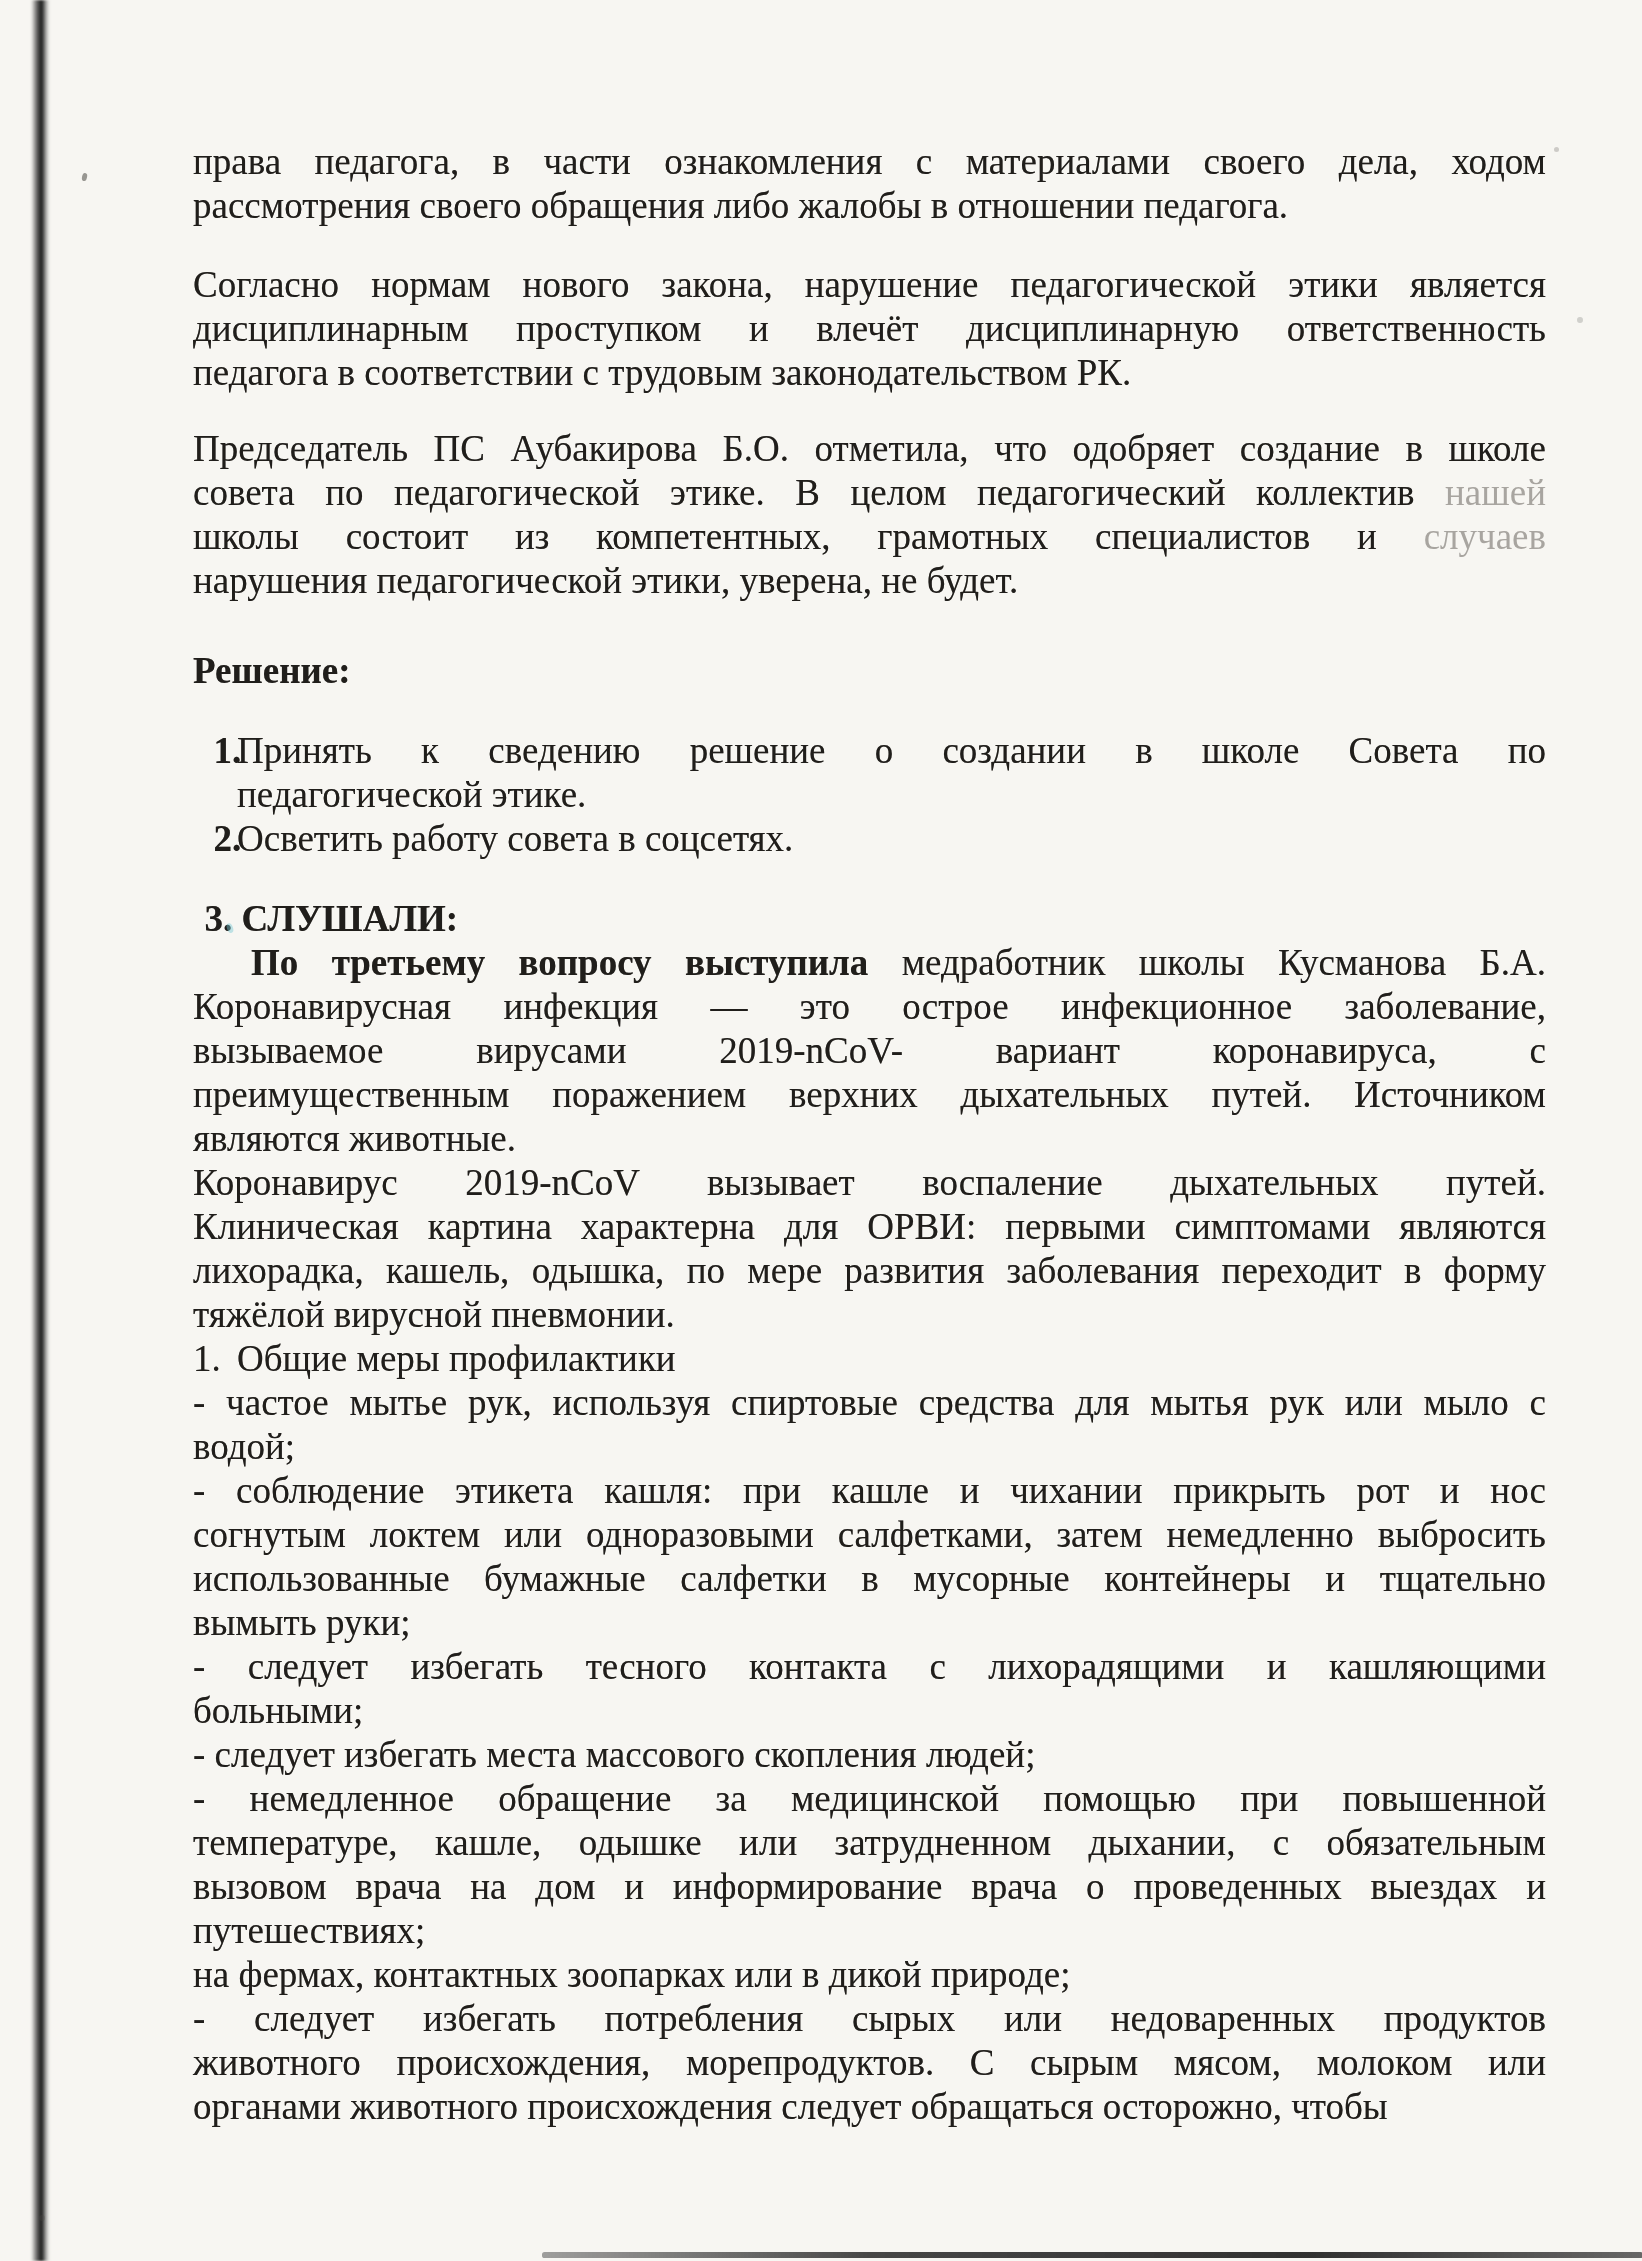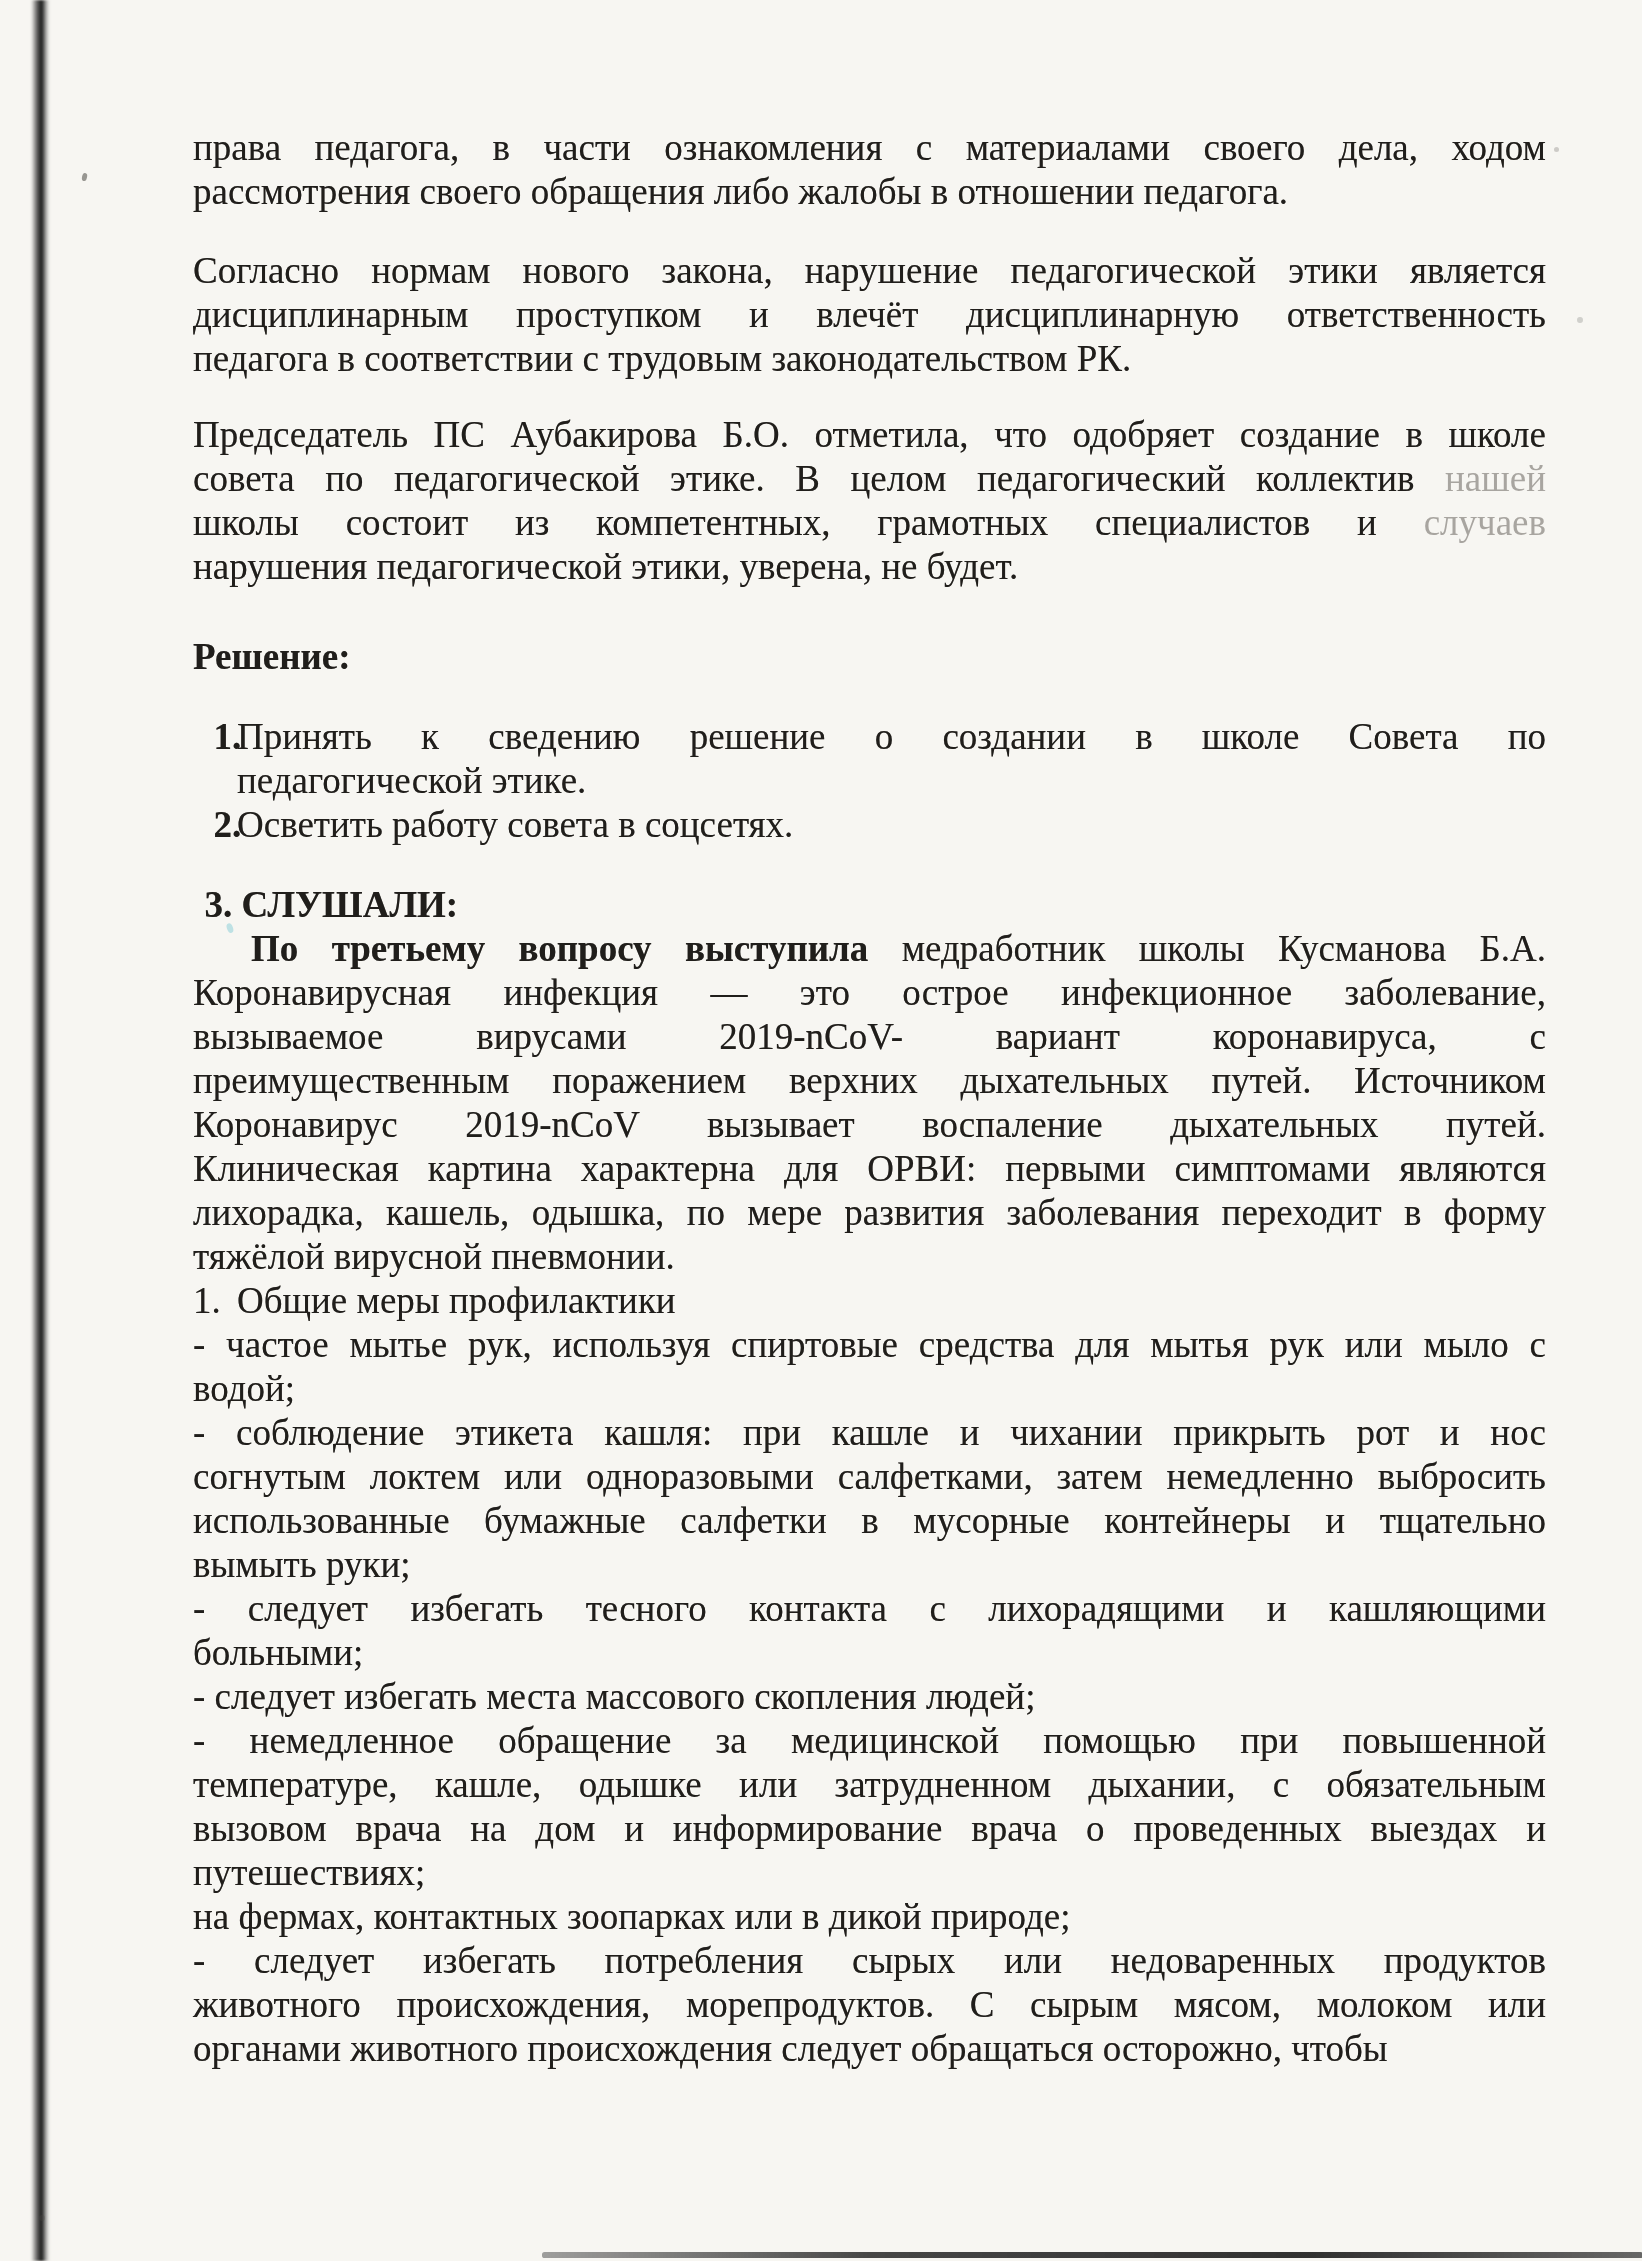--- a/index.html
+++ b/index.html
@@ -6,21 +6,21 @@
   body{background:#e8e7e4;}
   .page{
     position:relative;
     width:1643px;height:2261px;
     background:var(--paper,#f7f6f2);
     overflow:hidden;
     font-family:"Liberation Serif","DejaVu Serif",serif;
     color:var(--ink,#201e1b);
   }
   .text{
-    position:absolute;left:193px;top:126px;width:1353px;
+    position:absolute;left:193px;top:140px;width:1353px;
     font-size:37px;line-height:44px;
     text-shadow:0 0 0.6px rgba(25,22,18,.5);
   }
   .block{position:relative;}
   .line{text-align:justify;text-align-last:justify;}
   .line.last{text-align-last:left;}
   .b{font-weight:700;}
   .h .line{font-weight:700;text-align-last:left;}
   .fade{color:var(--fade,#a8a5a0);text-shadow:none;}
   .marker{position:absolute;top:0;}
@@ -76,20 +76,21 @@
         <div class="line last"><span>Осветить работу совета в соцсетях.</span></div>
       </div>
       <div class="block h" style="margin-top: 36px;">
         <div class="line last" style="text-indent: 11.6px;"><span>3. СЛУШАЛИ:</span></div>
       </div>
       <div class="block p">
         <div class="line" style="text-indent: 58px;"><span class="b">По третьему вопросу выступила</span><span> медработник школы Кусманова Б.А.</span></div>
         <div class="line"><span>Коронавирусная инфекция — это острое инфекционное заболевание,</span></div>
         <div class="line"><span>вызываемое вирусами 2019-nCoV- вариант коронавируса, с</span></div>
         <div class="line"><span>преимущественным поражением верхних дыхательных путей. Источником</span></div>
+        <div class="line last"><span>являются животные.</span></div>
       </div>
       <div class="block p">
         <div class="line"><span>Коронавирус 2019-nCoV вызывает воспаление дыхательных путей.</span></div>
         <div class="line"><span>Клиническая картина характерна для ОРВИ: первыми симптомами являются</span></div>
         <div class="line"><span>лихорадка, кашель, одышка, по мере развития заболевания переходит в форму</span></div>
         <div class="line last"><span>тяжёлой вирусной пневмонии.</span></div>
       </div>
       <div class="block p" style="padding-left: 44px;">
         <span class="marker" style="left: 0px;">1.</span>
         <div class="line last"><span>Общие меры профилактики</span></div>

